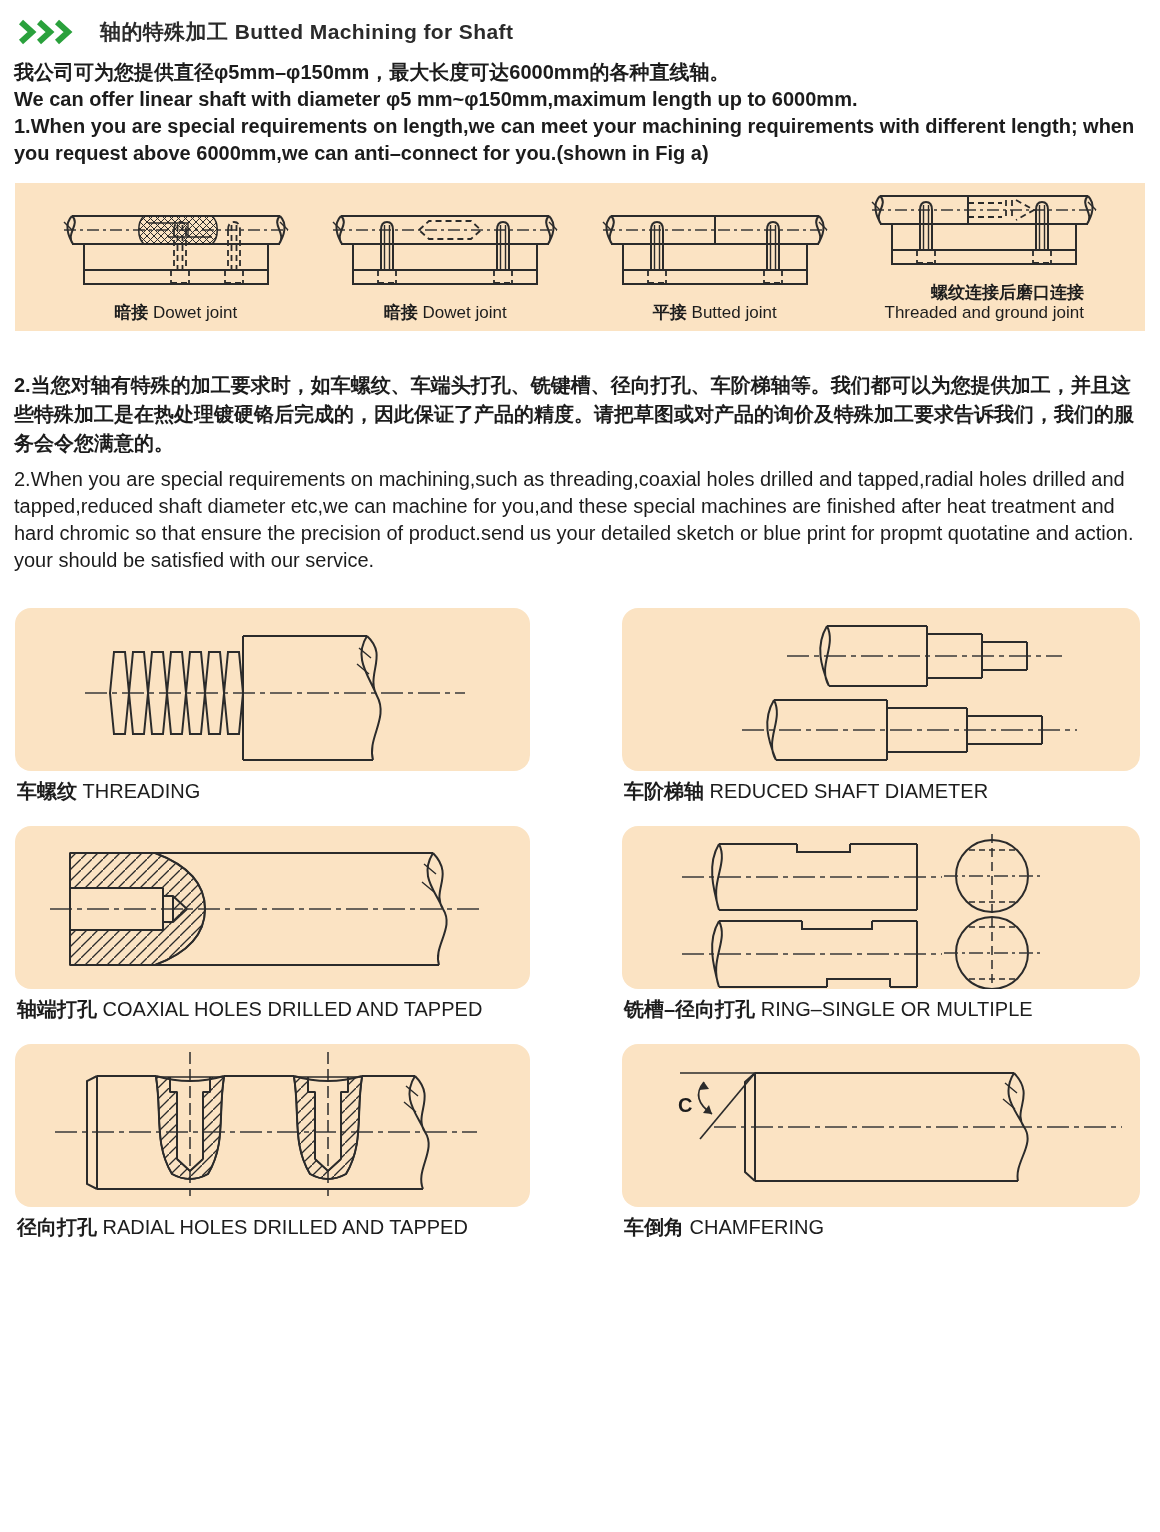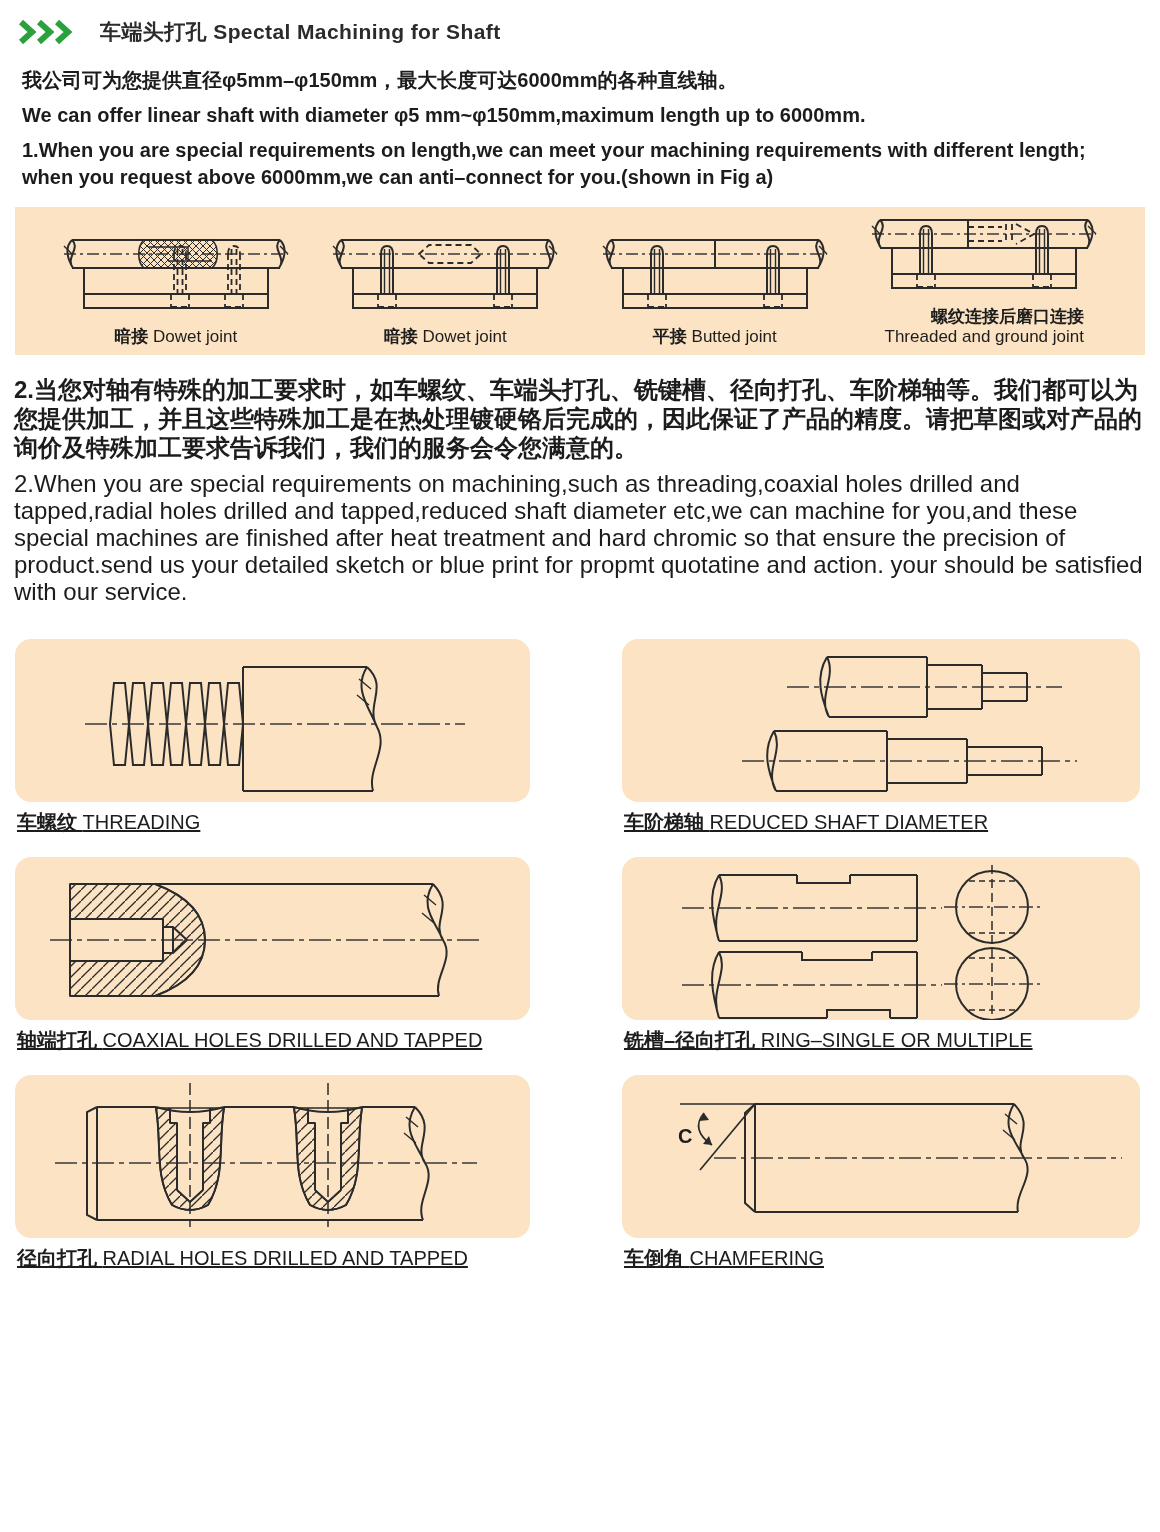--- a/index.html
+++ b/index.html
@@ -9,45 +9,45 @@
     color:#1c1c1c;overflow:hidden;
   }
   .page{position:relative;width:1160px;height:1532px;}
 
   
   .hdr{display:flex;align-items:center;gap:20px;padding:16px 0 0 18px;height:32px;}
   .hdr h1{font-size:21px;font-weight:600;margin:0;color:#2b2b2b;letter-spacing:.4px;}
 
   
   .intro{padding:10px 14px 0 14px;font-size:20px;}
-  .intro p{margin:8px;}
+  .intro p{margin:0;}
   .intro .zh{line-height:28px;font-weight:600;}
   .intro .en{line-height:27px;font-weight:700;}
 
   
   .banner{
     margin:16px 15px 0 15px;height:148px;background:#fbe3c3;
     display:flex;justify-content:space-around;align-items:flex-end;
     padding:12px 26px 8px 26px;box-sizing:border-box;
   }
   .jcell{display:flex;flex-direction:column;align-items:center;}
   .jcap{font-size:17px;line-height:20px;text-align:right;color:#1d1d1d;font-weight:600;margin-top:1px;}
   .jcap .en{font-weight:400;}
   .jcap.stack span{display:block;}
 
   
-  .mach{padding:20px 14px 0 14px;font-size:24px;}
+  .mach{padding:40px 14px 0 14px;font-size:20px;}
   .mach p{margin:0;}
   .mach .zh{line-height:29px;font-weight:600;margin-bottom:8px;}
   .mach .en{line-height:27px;}
 
   
   .grid{
     margin:34px 20px 0 15px;
-    display:grid;grid-template-columns:515px 518px;column-gap:92px;row-gap:0;text-decoration:underline;
+    display:grid;grid-template-columns:515px 518px;column-gap:92px;row-gap:0;
   }
   .cell{display:flex;flex-direction:column;}
   .panel{background:#fbe3c3;border-radius:16px;height:163px;overflow:hidden;}
   .panel svg{display:block;}
   .pcap{font-size:20px;line-height:23px;margin:9px 0 23px 2px;color:#1d1d1d;font-weight:600;white-space:nowrap;}
   .pcap .en{font-weight:400;}
 
   svg .ln{stroke:#2b2b2b;stroke-width:2;fill:none;}
   svg .thin{stroke:#2b2b2b;stroke-width:1.4;fill:none;}
   svg .cl{stroke:#3a3a3a;stroke-width:1.5;fill:none;stroke-dasharray:22 5 5 5;}
@@ -59,21 +59,21 @@
 <body>
 
 <div class="page">
 
   <div class="hdr">
     <svg width="62" height="26" viewBox="0 0 62 26">
       <polyline points="3,3 14,13 3,23" fill="none" stroke="#2aa13c" stroke-width="6"></polyline>
       <polyline points="21,3 32,13 21,23" fill="none" stroke="#2aa13c" stroke-width="6"></polyline>
       <polyline points="39,3 50,13 39,23" fill="none" stroke="#2aa13c" stroke-width="6"></polyline>
     </svg>
-    <h1>车端头打孔 Spectal Machining for Shaft</h1>
+    <h1>轴的特殊加工 Butted Machining for Shaft</h1>
   </div>
 
   <div class="intro">
     <p class="zh">我公司可为您提供直径φ5mm–φ150mm，最大长度可达6000mm的各种直线轴。</p>
     <p class="en">We can offer linear shaft with diameter φ5 mm~φ150mm,maximum length up to 6000mm.</p>
     <p class="en">1.When you are special requirements on length,we can meet your machining requirements with different length; when you request above 6000mm,we can anti–connect for you.(shown in Fig a)</p>
   </div>
 
   <div class="banner">
 

